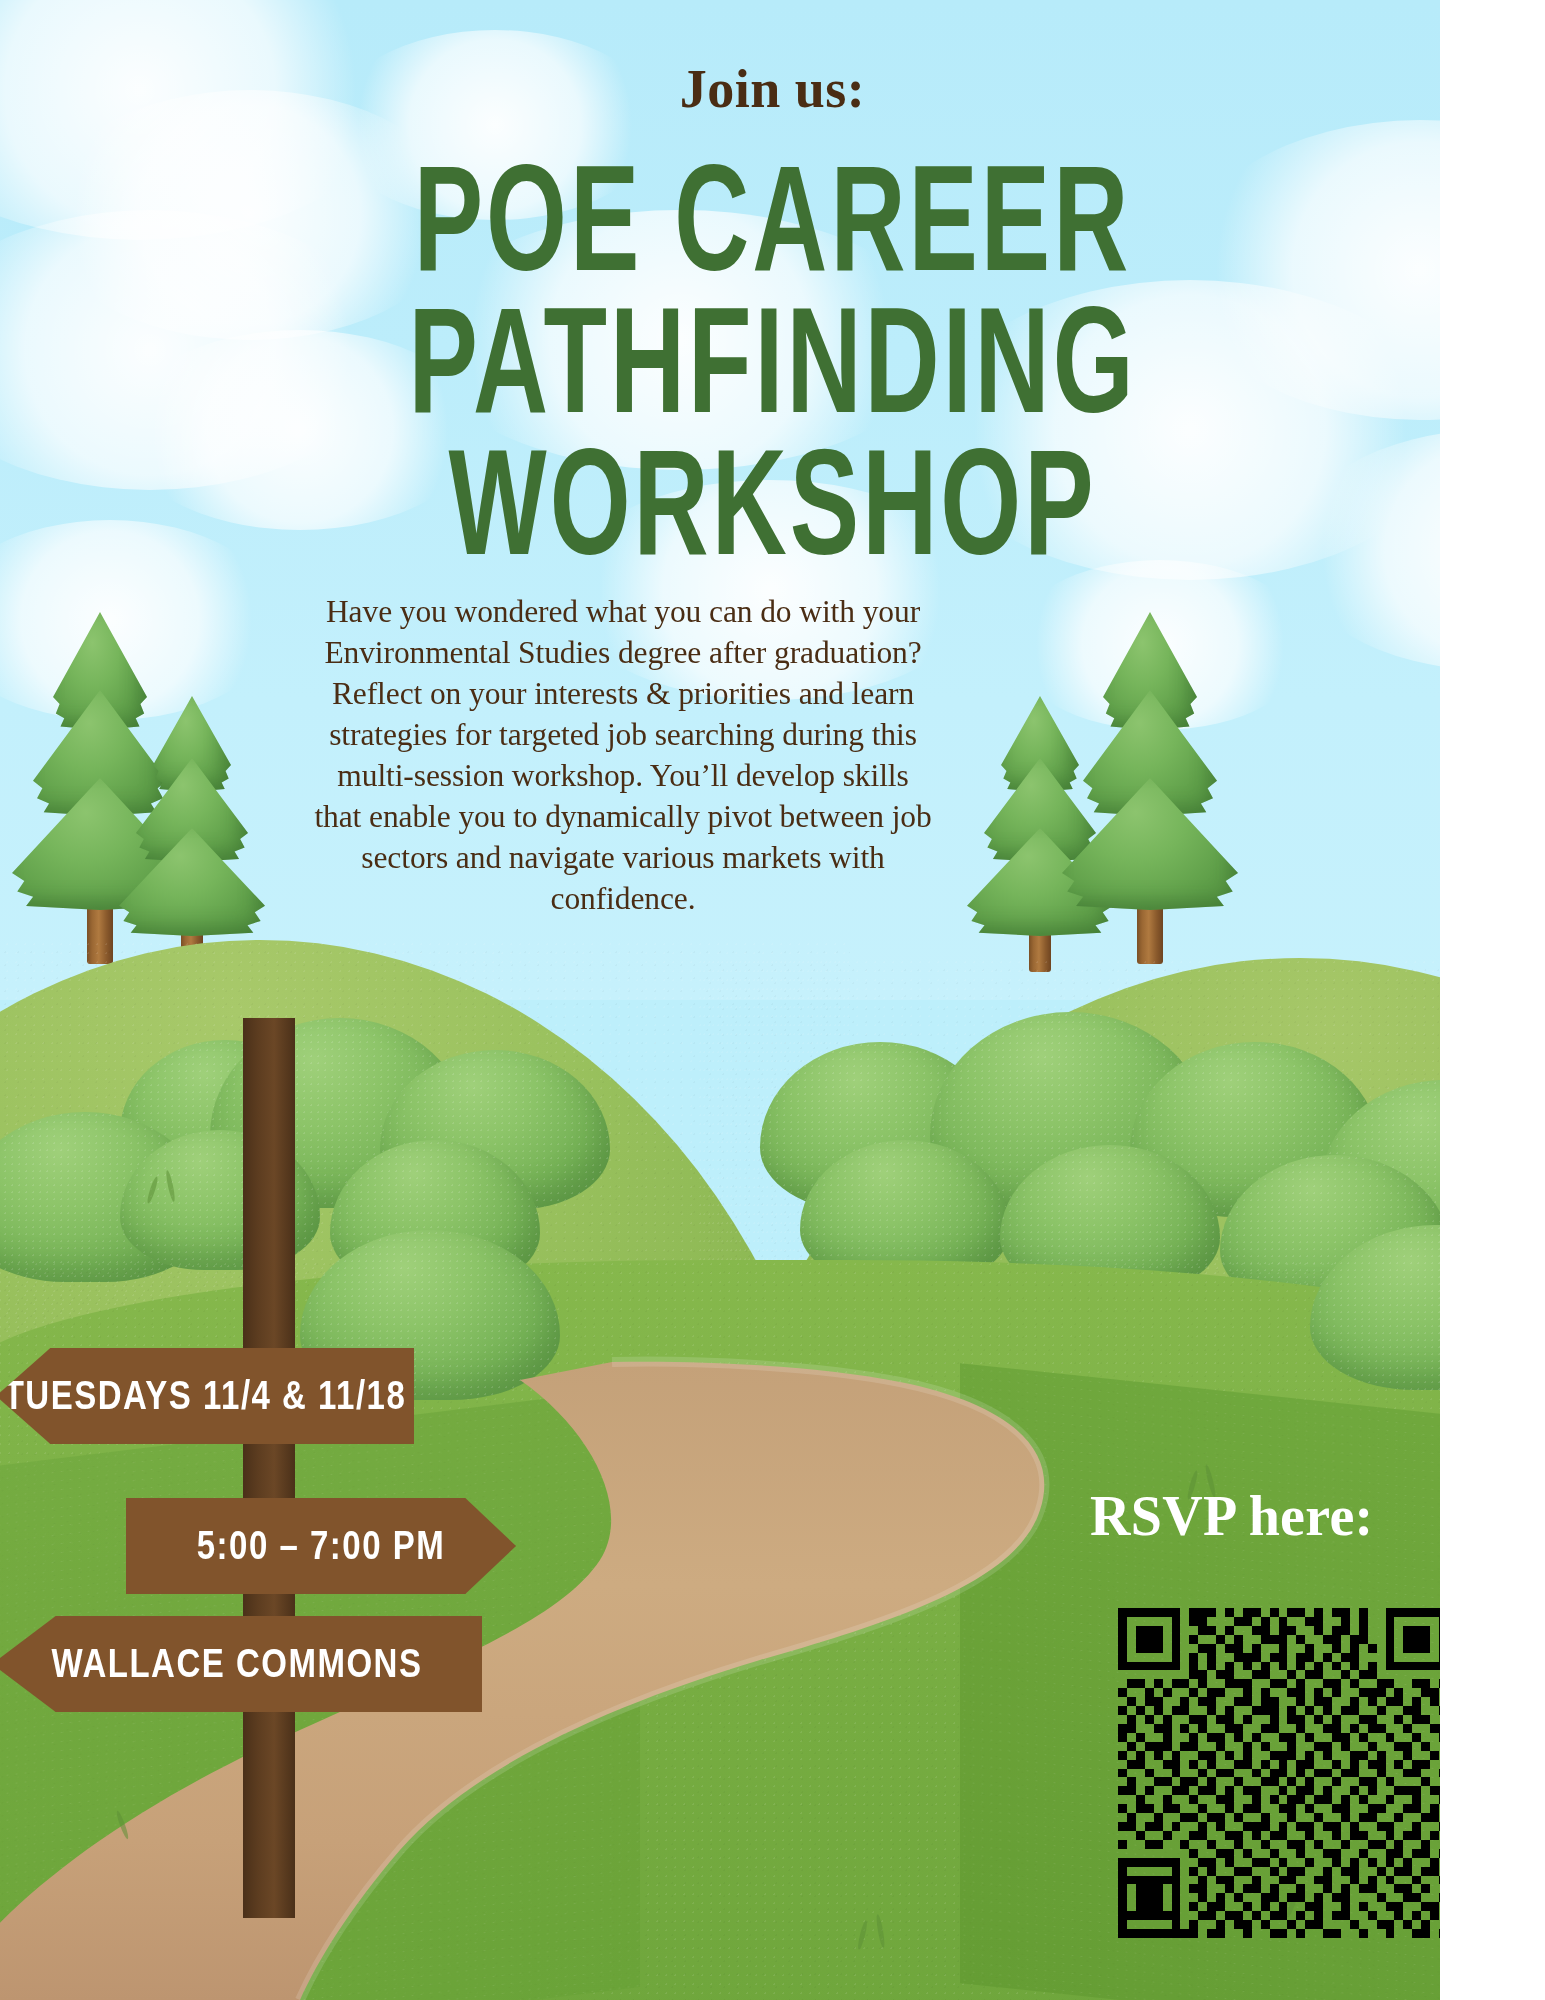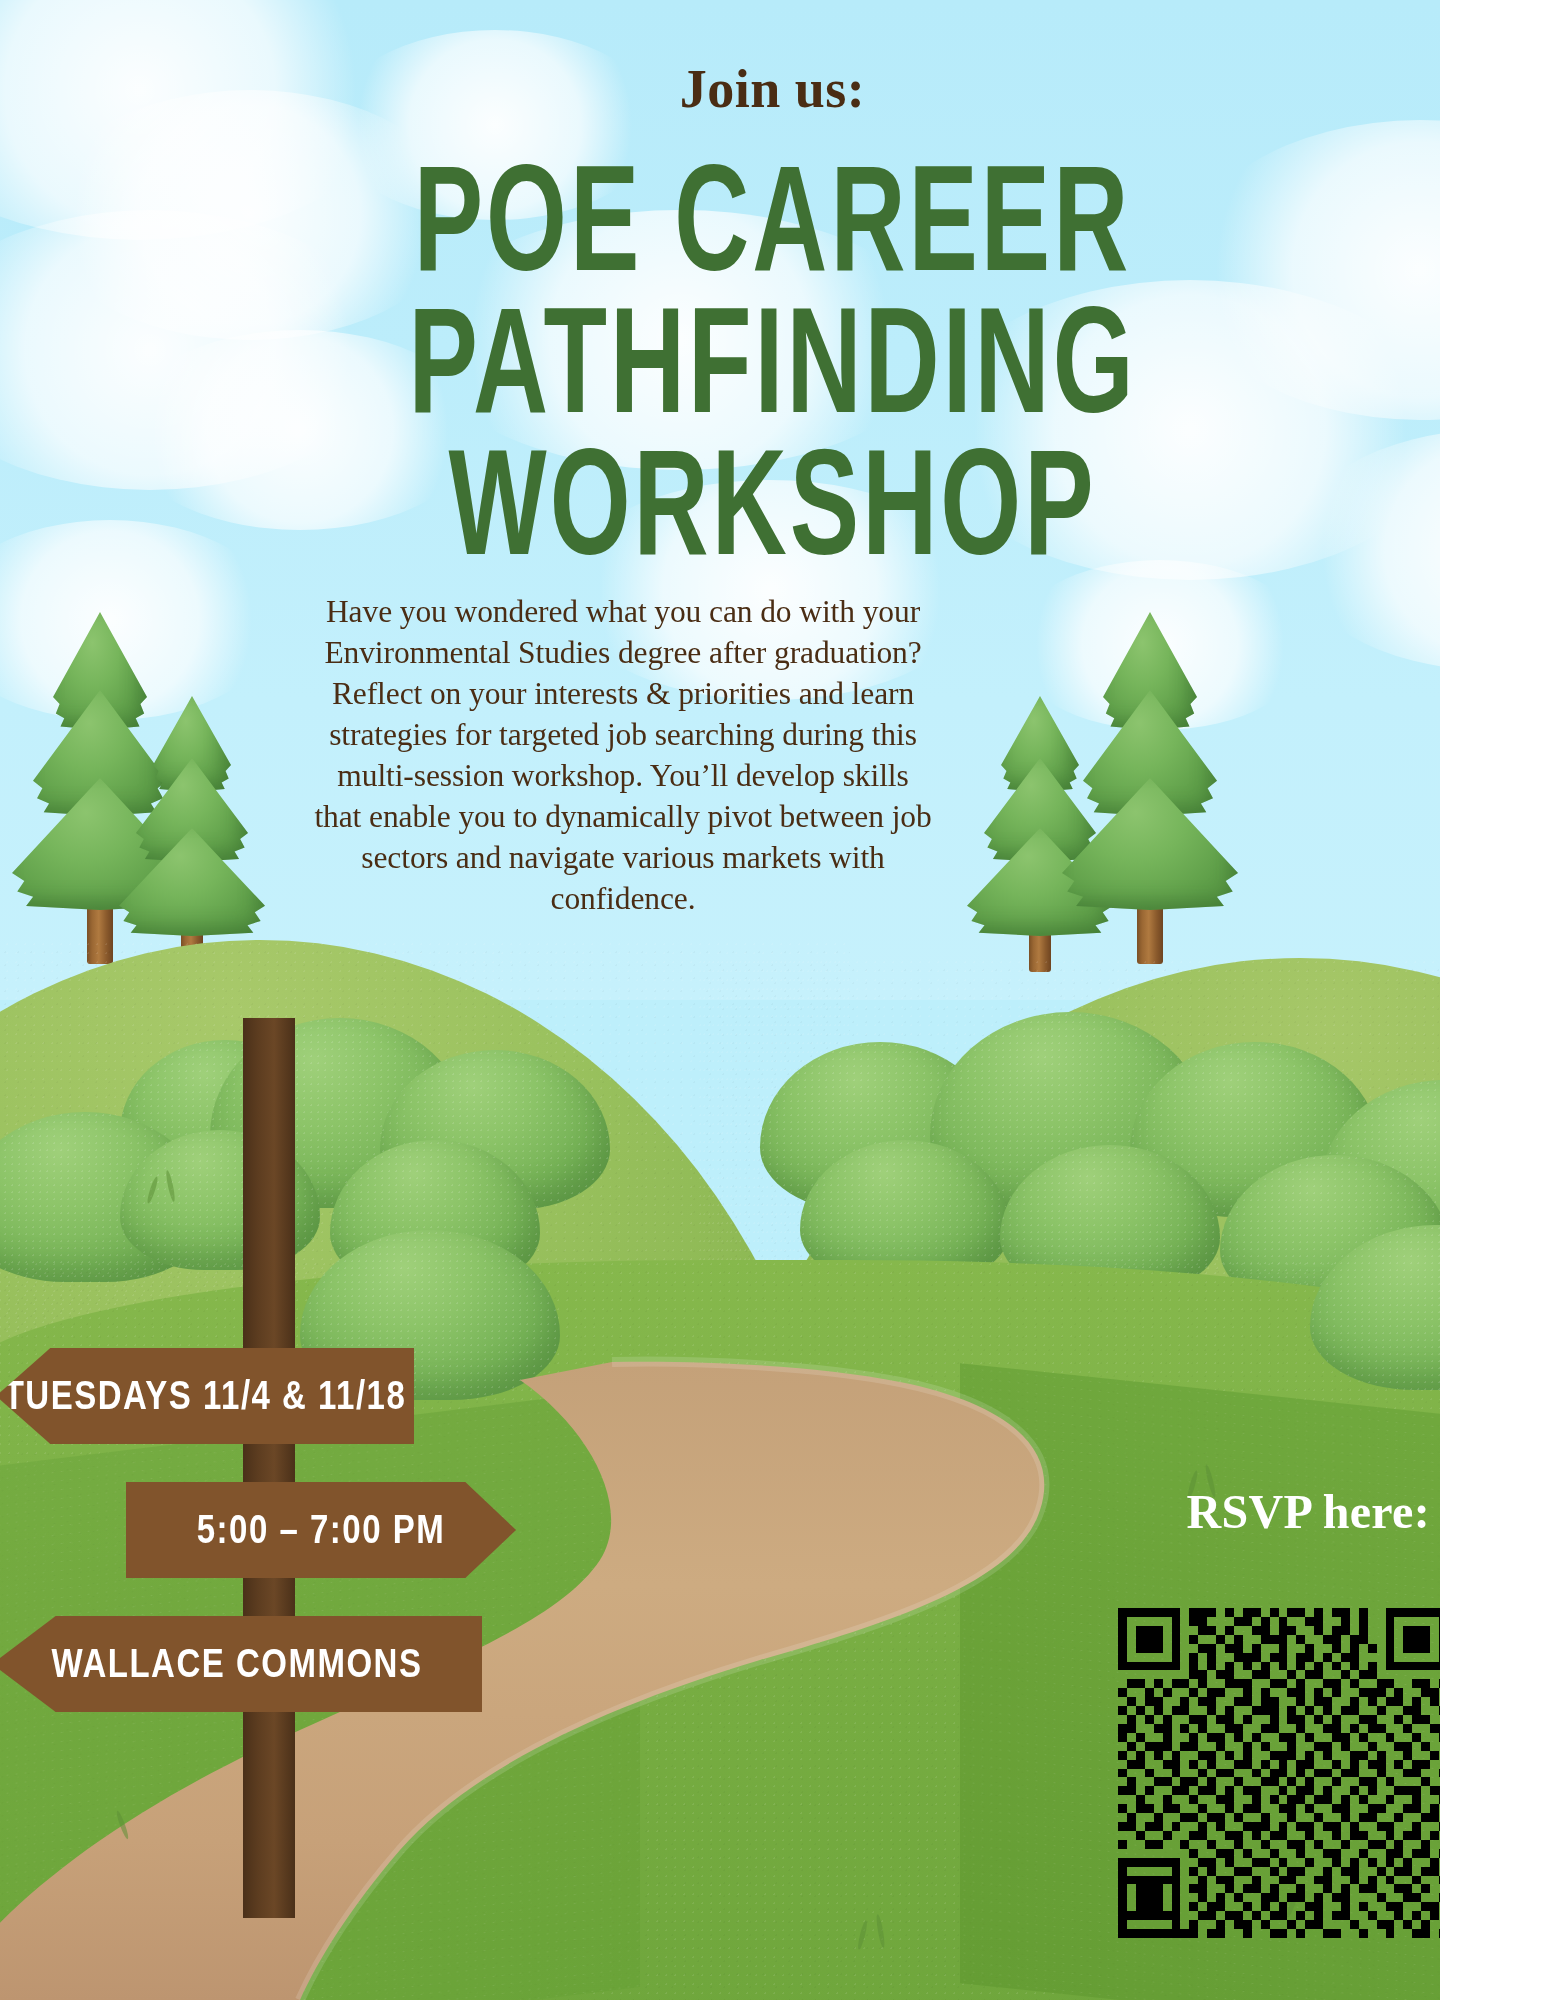--- a/index.html
+++ b/index.html
@@ -198,32 +198,32 @@
     text-transform: uppercase;
     box-shadow: 0 3px 7px rgba(0,0,0,.16);
   }
   .signboard span {
     display: block;
     width: 100%;
     text-align: center;
     transform: scaleY(1.22);
   }
   .sign-left  { clip-path: polygon(0% 50%, 13% 0%, 100% 0%, 100% 100%, 13% 100%); }
-  .sign-right { clip-path: polygon(0% 0%, 87% 0%, 100% 50%, 87% 100%, 0% 100%); }
+  .sign-right { clip-path: polygon(0% 0%, 87% 0%, 100% 50%, 87% 100%, 0% 100%); margin-top: 16px; }
 
   
   .rsvp {
     position: absolute;
     left: 1090px;
     top: 1484px;
     width: 340px;
-    text-align: right;
+    text-align: left;
     font-family: "Liberation Serif", serif;
     font-weight: bold;
-    font-size: 48px;
+    font-size: 56px;
     color: #ffffff;
     letter-spacing: 0.3px;
   }
   .qr {
     position: absolute;
     left: 1118px;
     top: 1608px;
     width: 330px;
     height: 330px;
   }

